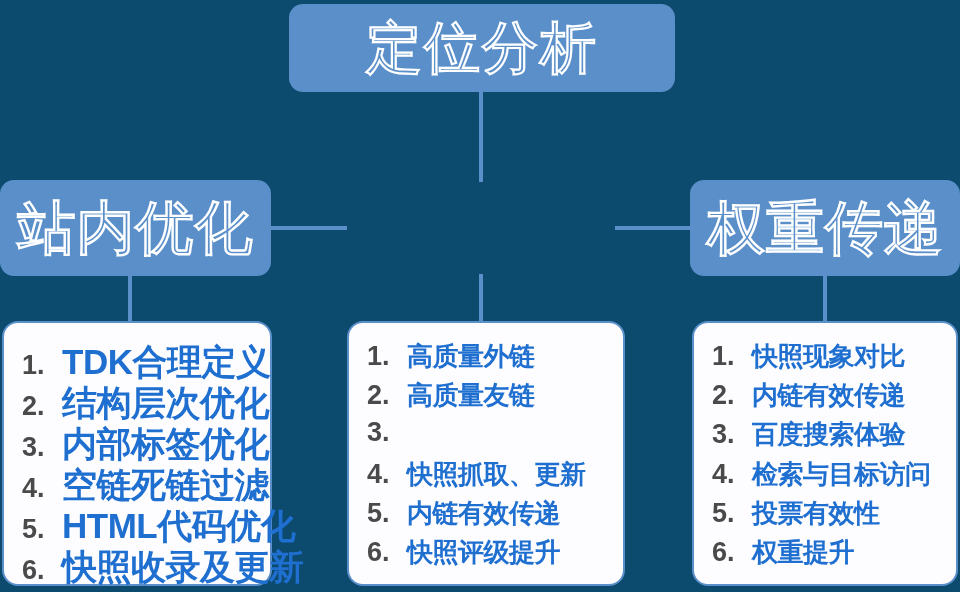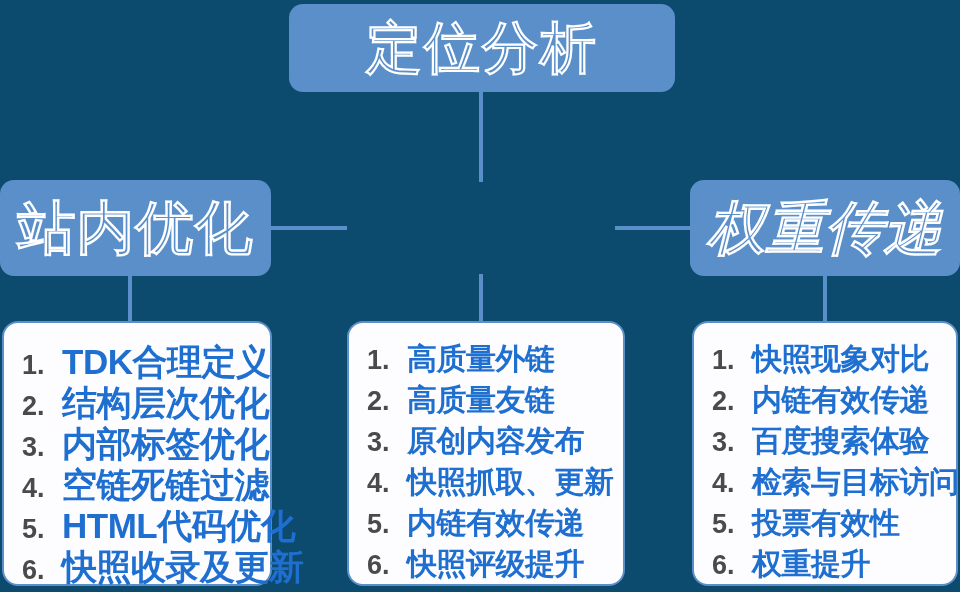--- a/index.html
+++ b/index.html
@@ -50,21 +50,21 @@
     text-shadow: 0 0 1px rgba(255,255,255,0.35);
     white-space: nowrap;
   }
   .lvl2-box {
     top: 180px;
     height: 96px;
     border-radius: 14px;
   }
   .lvl2-left   { left: 0px;   width: 271px; justify-content: center; }
   .lvl2-mid    { left: 345px; width: 272px; }
-  .lvl2-right  { left: 690px; width: 270px; font-style: italic; }
+  .lvl2-right  { left: 690px; width: 270px; }
 
   .lvl2-label {
     font-size: 58px;
     line-height: 1;
     letter-spacing: 1px;
     color: #5b8fc9;
     -webkit-text-stroke: 2.4px #ffffff;
     white-space: nowrap;
   }
 
@@ -100,21 +100,21 @@
     flex: 0 0 40px;
     text-align: left;
   }
   .list-text {
     color: #1f6fd0;
     font-weight: bold;
     font-size: 35px;
     letter-spacing: -0.5px;
   }
   .list-mid .list-text,
-  .list-right .list-text { font-size: 30px; }
+  .list-right .list-text { font-size: 26px; }
 </style>
 </head>
 <body>
 
 <div id="diagram">
 
   <div class="conn" style="left:479px; top:90px; width:4px; height:92px;"></div>
   <div class="conn" style="left:269px; top:226px; width:78px; height:4px;"></div>
   <div class="conn" style="left:615px; top:226px; width:77px; height:4px;"></div>
   <div class="conn" style="left:128px; top:274px; width:4px; height:49px;"></div>
@@ -163,21 +163,20 @@
     <div class="list-row">
       <span class="list-num">1.</span>
       <span class="list-text">高质量外链</span>
     </div>
     <div class="list-row">
       <span class="list-num">2.</span>
       <span class="list-text">高质量友链</span>
     </div>
     <div class="list-row">
       <span class="list-num">3.</span>
-      <span class="list-text">原创内容发布</span>
     </div>
     <div class="list-row">
       <span class="list-num">4.</span>
       <span class="list-text">快照抓取、更新</span>
     </div>
     <div class="list-row">
       <span class="list-num">5.</span>
       <span class="list-text">内链有效传递</span>
     </div>
     <div class="list-row">

